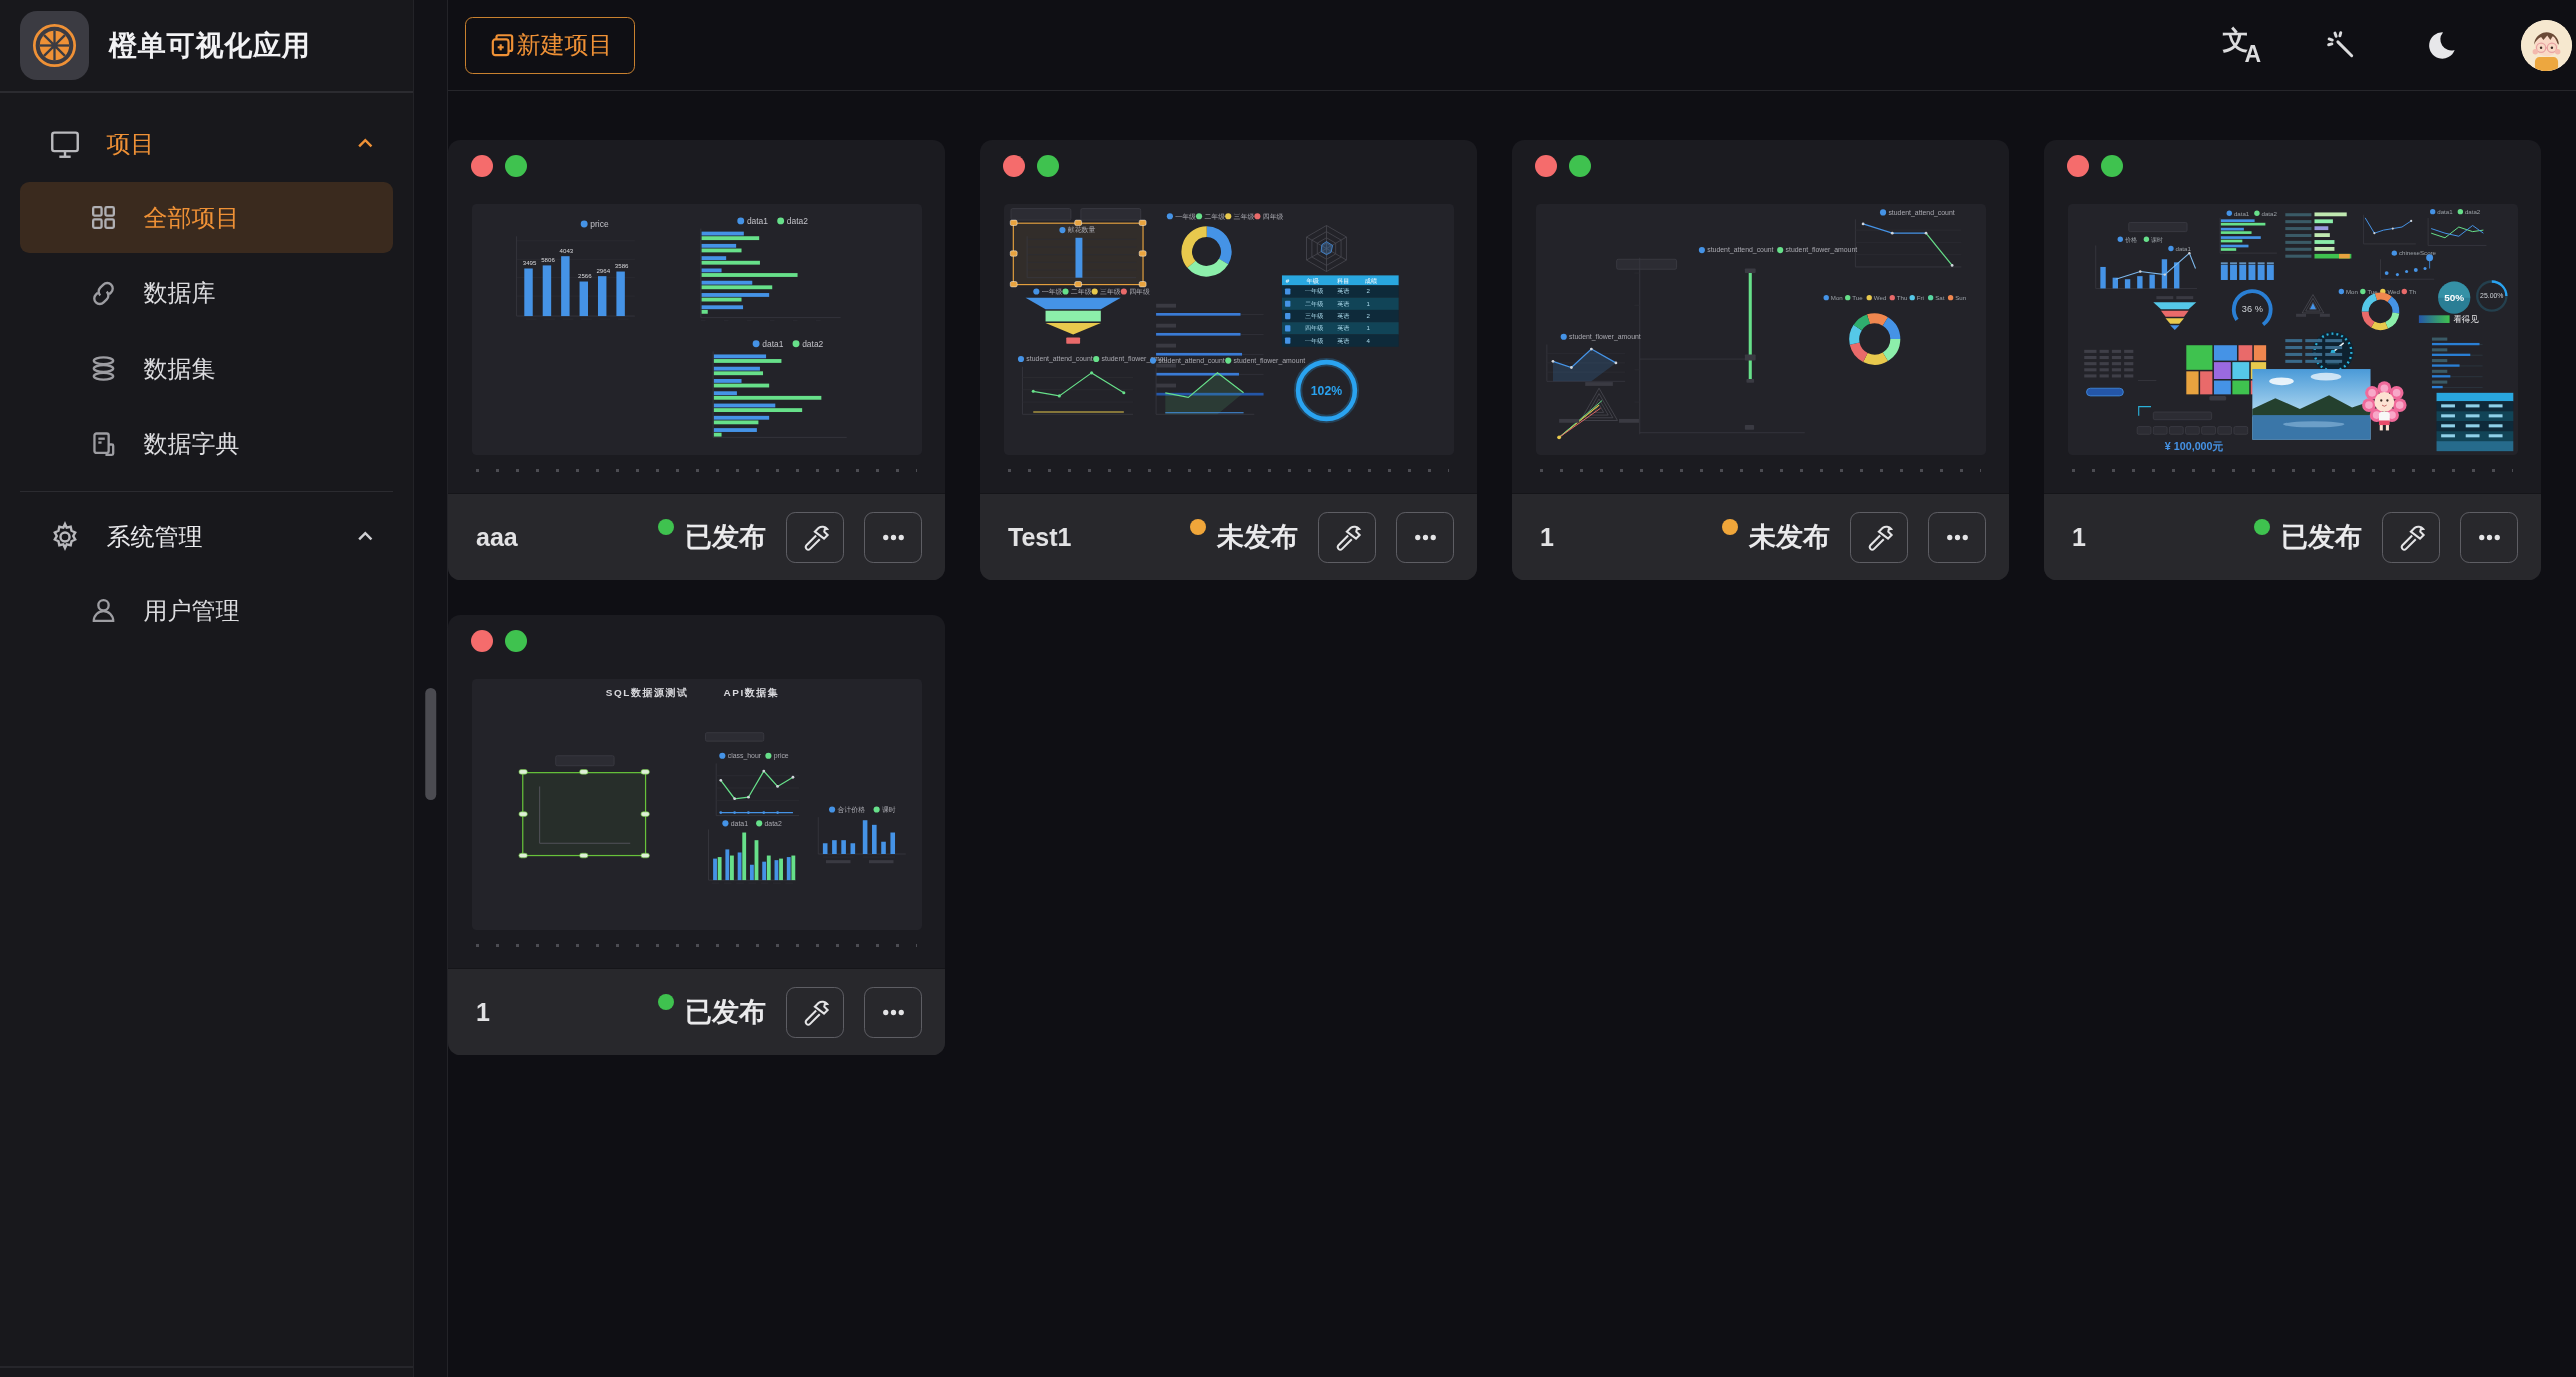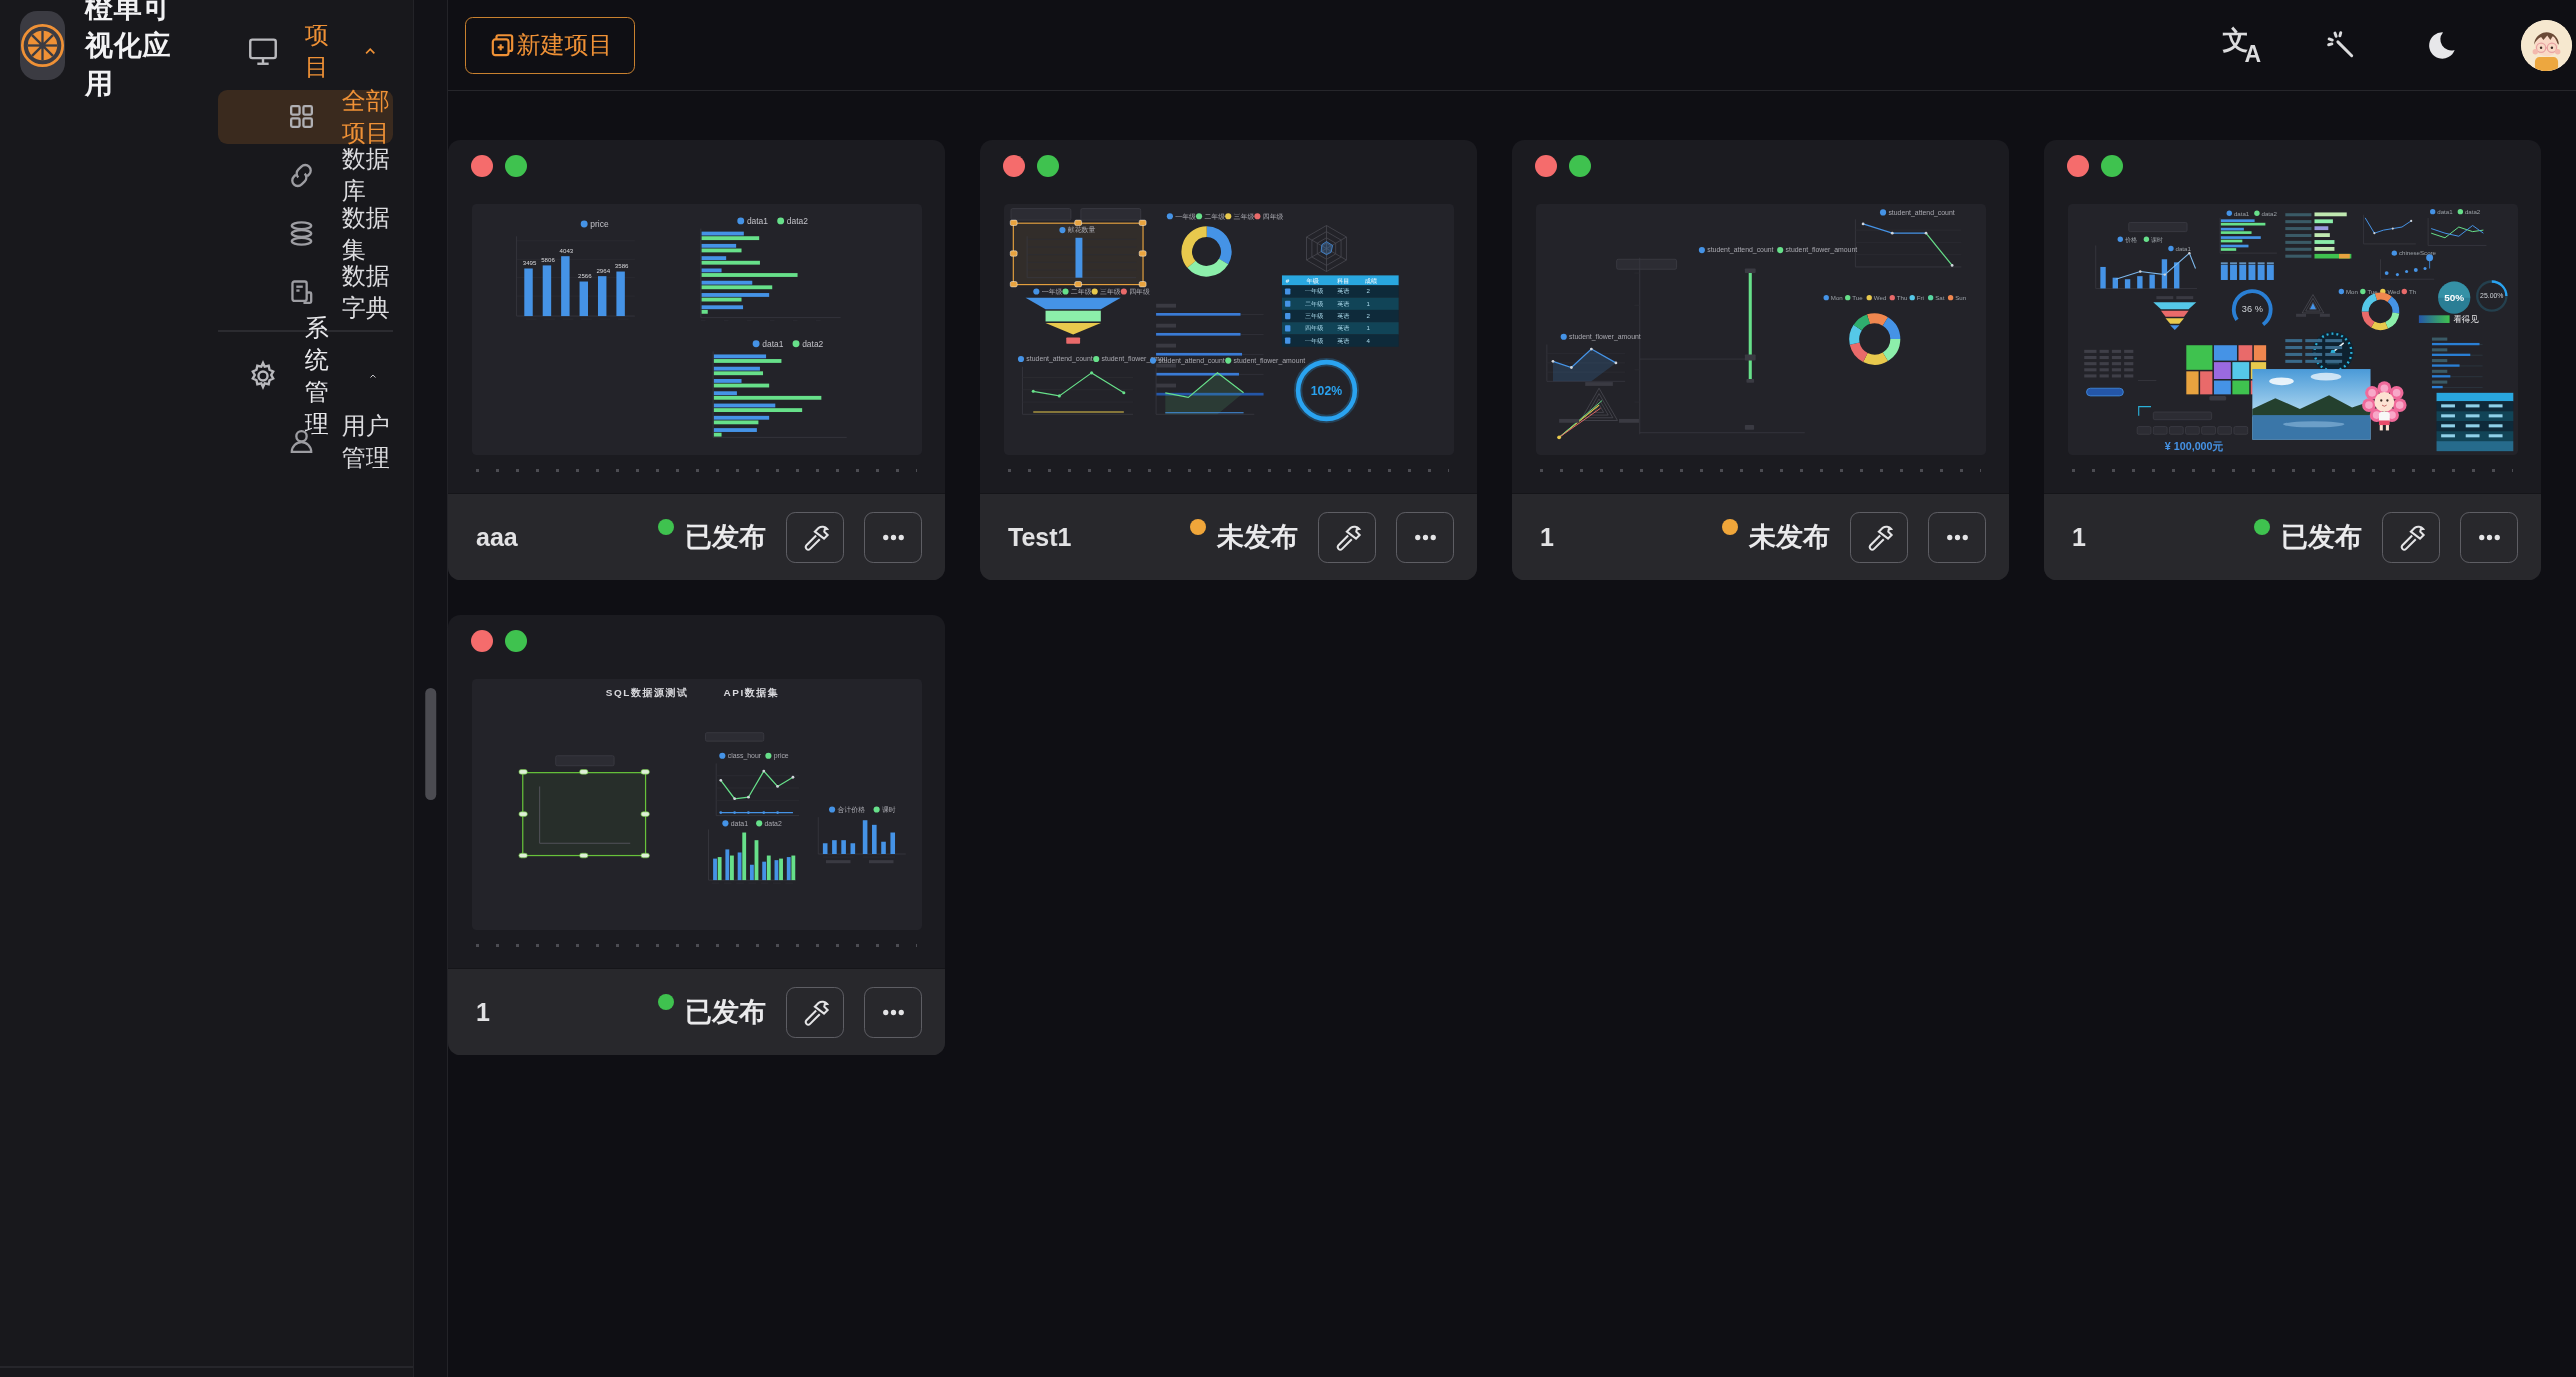--- a/index.html
+++ b/index.html
@@ -5,32 +5,32 @@
   * { margin:0; padding:0; box-sizing:border-box; }
   html,body { width:2576px; height:1377px; overflow:hidden; }
   body {
     background:#0f0f14;
     font-family:"Liberation Sans","DejaVu Sans",sans-serif;
     color:#e8e8e8;
   }
   .app { display:flex; width:100%; height:100%; }
 
   
-  .sidebar { width:413px; min-width:413px; background:#18181c; position:relative; display:flex; flex-direction:row; }
+  .sidebar { width:413px; min-width:413px; background:#18181c; position:relative; display:flex; flex-direction:column; }
   .logo-row { height:91px; display:flex; align-items:center; padding:0 20px; gap:20px; }
   .logo-box { width:69px; height:69px; border-radius:17px; background:#3b3b42; display:flex; align-items:center; justify-content:center; }
   .app-title { font-size:28px; font-weight:700; color:#f2f2f4; letter-spacing:0.8px; }
   .sb-divider { height:1.5px; background:#2b2b30; margin:0 0 0 0; }
   .sb-divider.inset { margin:10.7px 20px; }
   .sidebar nav { padding-top:17px; flex:1; }
   .group-header { height:68px; display:flex; align-items:center; padding:0 35px 0 48px; gap:24.6px; font-size:24px; cursor:pointer; }
   .group-header .glabel { color:#e9e9ec; }
   .group-header.accent .glabel { color:#ef9136; }
   .group-header .chev { margin-left:auto; }
-  .menu-item { height:54px; margin:4.6px 20px; border-radius:9.2px; display:flex; align-items:center; padding-left:68px; gap:24.6px; font-size:24px; color:#dcdcdf; cursor:pointer; }
+  .menu-item { height:71px; margin:4.6px 20px; border-radius:9.2px; display:flex; align-items:center; padding-left:68px; gap:24.6px; font-size:24px; color:#dcdcdf; cursor:pointer; }
   .menu-item.active { background:#3a2a1e; color:#ef9136; }
   .sidebar-bottom-line { position:absolute; left:0; right:0; bottom:9.2px; height:1.5px; background:#26262b; }
   svg.ic { flex:none; }
 
   
   .gutter { width:35px; min-width:35px; background:#121217; border-left:1.5px solid #232328; border-right:1.5px solid #232328; position:relative; }
   .left-scroll-thumb { position:absolute; left:50%; transform:translateX(-50%); top:688px; width:11.5px; height:112px; border-radius:6.1px; background:#4b4b51; }
 
   
   .main { flex:1; display:flex; flex-direction:column; position:relative; }

